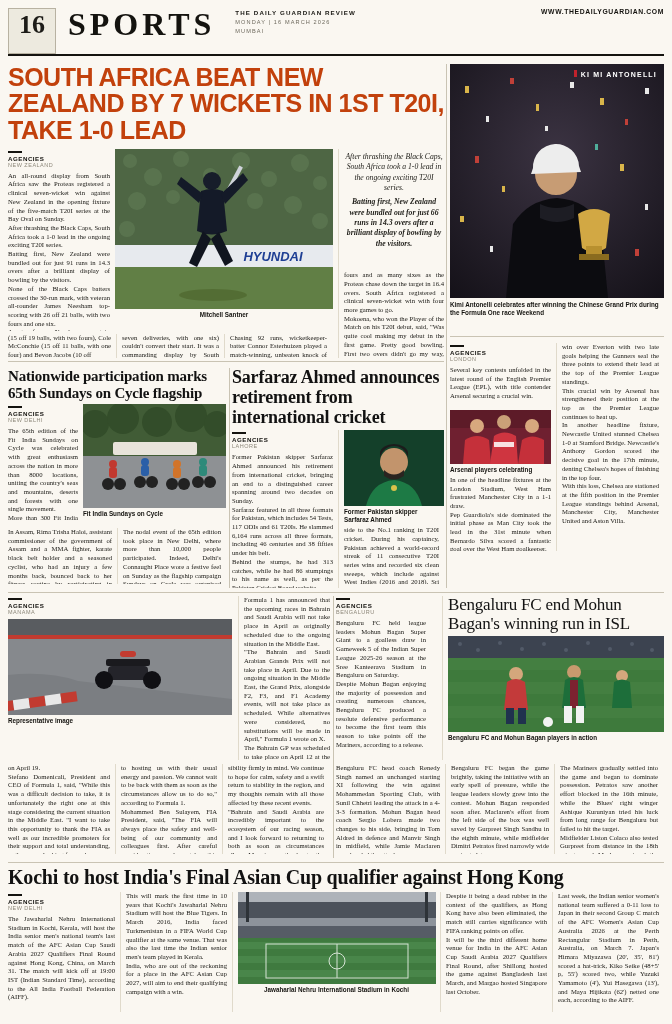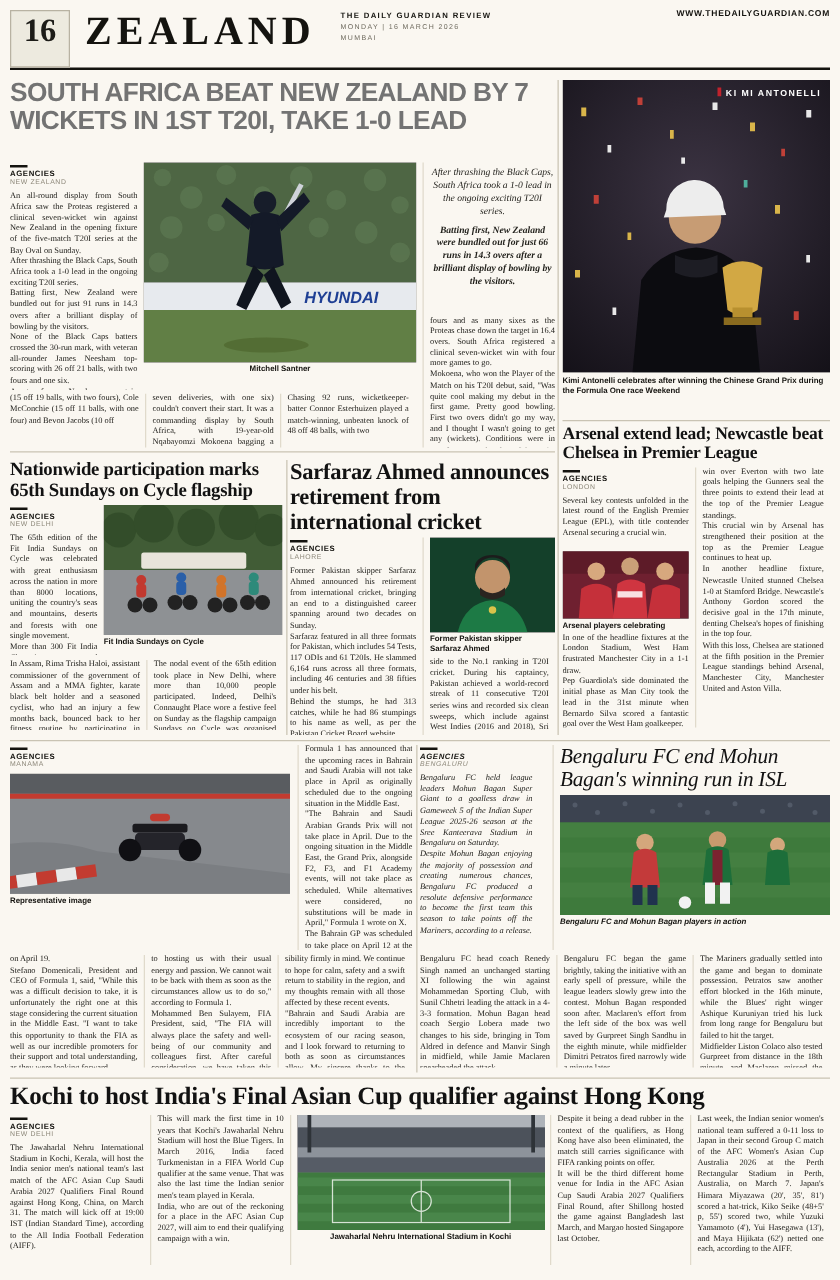--- a/index.html
+++ b/index.html
@@ -11,21 +11,21 @@
 
   
   .masthead { display:flex; gap:10px; border-bottom:2.5px solid #14130f; }
   .pageno { font-size:26px; font-weight:700; padding:2px 10px; background:#edeadf; border:1px solid #b8b2a2; color:#1d1c18; line-height:1.1; }
   .section-title { font-size:32px; letter-spacing:4px; font-weight:600; color:#14130f; line-height:1; padding-left:2px; }
   .pub-info { font-family:"Liberation Sans", sans-serif; text-transform:uppercase; letter-spacing:1.1px; color:#6e6a5e; font-size:5.6px; line-height:1.6; margin-left:10px; }
   .pub-name { font-weight:700; color:#171611; font-size:6.2px; }
   .website { margin-left:auto; font-family:"Liberation Sans", sans-serif; font-weight:700; font-size:6.8px; letter-spacing:.6px; color:#14130f; }
 
   
-  .lead-headline { font-family:"Liberation Sans", sans-serif; font-weight:800; font-size:21px; line-height:1.05; letter-spacing:-0.5px; color:#737373; margin-bottom:22px; }
+  .lead-headline { font-family:"Liberation Sans", sans-serif; font-weight:800; font-size:25px; line-height:1.05; letter-spacing:-0.5px; color:#c2410c; margin-bottom:6px; }
   .h-serif { font-family:"Liberation Serif", serif; font-weight:700; line-height:1.1; letter-spacing:-0.2px; color:#121212; }
   .body-col { font-size:6.7px; line-height:1.3; text-align:justify; color:#21201c; white-space:pre-line; overflow:hidden; }
   .byline { font-family:"Liberation Sans", sans-serif; margin:2px 0 4px; }
   .byline::before { content:""; display:block; width:14px; height:2px; background:#14130f; margin-bottom:2px; }
   .byline .agency { display:block; font-size:6.2px; font-weight:700; letter-spacing:.5px; color:#14130f; }
   .byline .place { display:block; font-size:5.5px; letter-spacing:.5px; color:#8d887a; text-transform:uppercase; }
   .caption { font-family:"Liberation Sans", sans-serif; font-weight:700; font-size:6.3px; line-height:1.25; color:#14130f; overflow:hidden; }
   .pullquote { font-style:italic; font-size:7.7px; line-height:1.35; text-align:center; color:#23221d; padding:3px 1px 6px; margin-bottom:16px; }
   .pullquote .pq2 { display:block; font-weight:700; margin-top:4px; }
 
@@ -43,21 +43,21 @@
 
   .divider { position:absolute; background:#c9c3b3; }
 </style>
 </head>
 <body>
 
 <div class="page">
 
   <header class="abs masthead" style="left:8px;top:8px;width:656px;height:48px;">
     <div class="pageno">16</div>
-    <div class="section-title">ZEALAND</div>
+    <div class="section-title">SPORTS</div>
     <div class="pub-info">
       <div class="pub-name">THE DAILY GUARDIAN REVIEW</div>
       <div>MONDAY | 16 MARCH 2026</div>
       <div>MUMBAI</div>
     </div>
     <div class="website">WWW.THEDAILYGUARDIAN.COM</div>
   </header>
 
   <section class="abs" style="left:8px;top:64px;width:436px;height:294px;">
     <h1 class="lead-headline">SOUTH AFRICA BEAT NEW ZEALAND BY 7 WICKETS IN 1ST T20I, TAKE 1-0 LEAD</h1>
@@ -167,21 +167,20 @@
         <rect x="136" y="182" width="16" height="8" fill="#b8902f"></rect>
         <rect x="129" y="190" width="30" height="6" fill="#8a6b1f"></rect>
         <path d="M90 140 q16 8 34 0 l0 14 q-17 8 -34 0 Z" fill="#1d1d24"></path>
       </svg>
       <div class="kimi-tag">KI MI ANTONELLI</div>
     </div>
     <div class="caption" style="margin-top:3px;">Kimi Antonelli celebrates after winning the Chinese Grand Prix during the Formula One race Weekend</div>
   </section>
 
   <section class="abs" style="left:450px;top:340px;width:214px;height:248px;">
-    <h2 class="h-serif" style="font-size:14px;">Arsenal extend lead; Newcastle beat Chelsea in Premier League</h2>
     <div class="cols" style="margin-top:3px;height:208px;">
       <div style="width:106px;display:flex;flex-direction:column;">
         <div class="byline">
           <span class="agency">AGENCIES</span>
           <span class="place">LONDON</span>
         </div>
         <div class="body-col" style="height:42px;">Several key contests unfolded in the latest round of the English Premier League (EPL), with title contender Arsenal securing a crucial win.</div>
         <div class="photo" style="width:101px;height:54px;margin-top:2px;">
           <svg viewBox="0 0 101 54" preserveAspectRatio="xMidYMid slice">
             <rect width="101" height="54" fill="#6f2030"></rect>
@@ -331,21 +330,21 @@
 Stefano Domenicali, President and CEO of Formula 1, said, "While this was a difficult decision to take, it is unfortunately the right one at this stage considering the current situation in the Middle East. "I want to take this opportunity to thank the FIA as well as our incredible promoters for their support and total understanding, as they were looking forward</div>
       <div class="body-col" style="width:107px;">to hosting us with their usual energy and passion. We cannot wait to be back with them as soon as the circumstances allow us to do so," according to Formula 1.
 Mohammed Ben Sulayem, FIA President, said, "The FIA will always place the safety and well-being of our community and colleagues first. After careful consideration, we have taken this decision with that respon-</div>
       <div class="body-col" style="width:107px;">sibility firmly in mind. We continue to hope for calm, safety and a swift return to stability in the region, and my thoughts remain with all those affected by these recent events.
 "Bahrain and Saudi Arabia are incredibly important to the ecosystem of our racing season, and I look forward to returning to both as soon as circumstances allow. My sincere thanks to the promoters, our partners, and our colleagues across the championship."
 Sheikh Salman bin Isa Al Khalifa, Chief Executive of the Bahrain International Circuit, said, "We fully support the decision by Formula 1, and we are grateful to the FIA for their support and enduring partnership."</div>
     </div>
   </section>
 
   <section class="abs" style="left:336px;top:596px;width:328px;height:262px;">
-    <div style="display:flex;gap:16px;height:164px;font-style:italic;">
+    <div style="display:flex;gap:16px;height:164px;">
       <div style="width:100px;display:flex;flex-direction:column;">
         <div class="byline">
           <span class="agency">AGENCIES</span>
           <span class="place">BENGALURU</span>
         </div>
         <div class="body-col" style="flex:1;">Bengaluru FC held league leaders Mohun Bagan Super Giant to a goalless draw in Gameweek 5 of the Indian Super League 2025-26 season at the Sree Kanteerava Stadium in Bengaluru on Saturday.
 Despite Mohun Bagan enjoying the majority of possession and creating numerous chances, Bengaluru FC produced a resolute defensive performance to become the first team this season to take points off the Mariners, according to a release.</div>
       </div>
       <div style="width:222px;border-left:1px solid #e0dacb;padding-left:5px;">
         <h2 class="h-serif" style="font-size:17px;font-weight:400;">Bengaluru FC end Mohun Bagan's winning run in ISL</h2>

